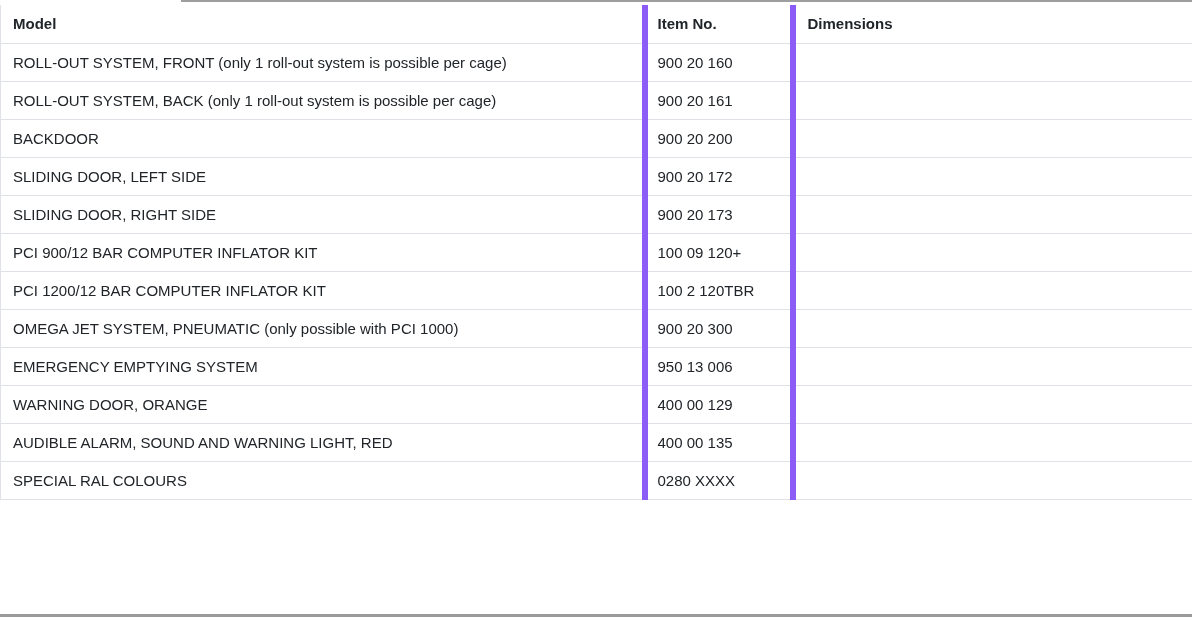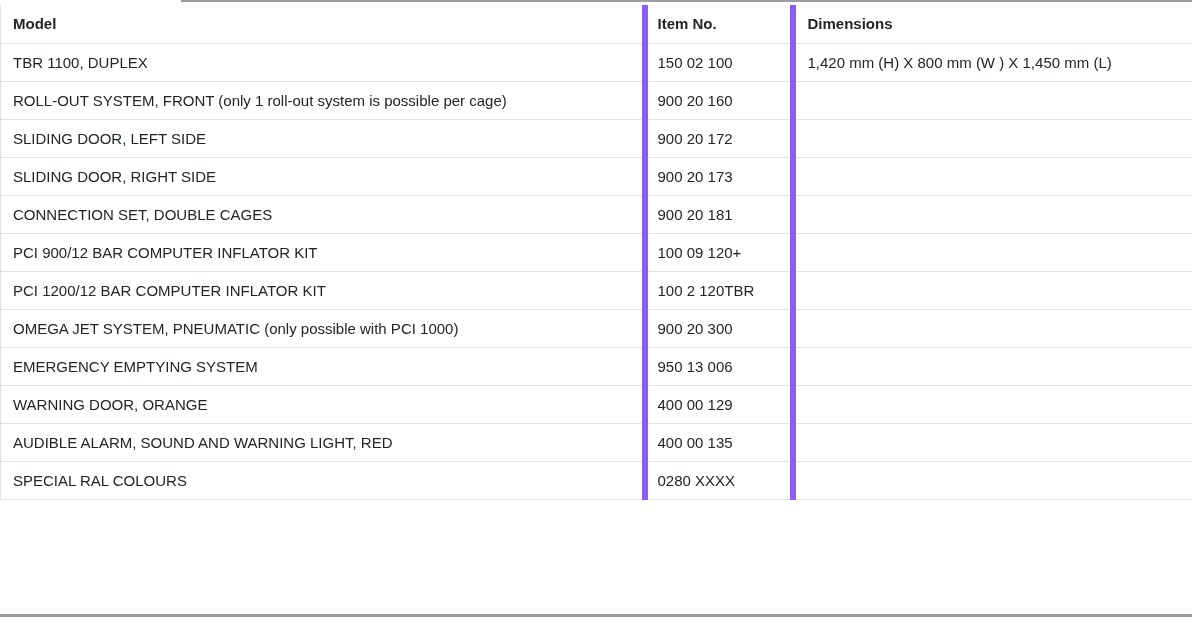--- a/index.html
+++ b/index.html
@@ -85,51 +85,51 @@
       <col class="col-dimensions">
     </colgroup>
     <thead>
       <tr>
         <th>Model</th>
         <th>Item No.</th>
         <th>Dimensions</th>
       </tr>
     </thead>
     <tbody>
-    <tr>
-      <td>TBR 1100, DUPLEX</td>
-      <td>150 02 100</td>
-      <td>1,420 mm (H) X 800 mm (W ) X 1,450 mm (L)</td>
-    </tr>
 
     <tr>
       <td>ROLL-OUT SYSTEM, FRONT (only 1 roll-out system is possible per cage)</td>
       <td>900 20 160</td>
       <td></td>
     </tr>
 
+    <tr>
+      <td>ROLL-OUT SYSTEM, BACK (only 1 roll-out system is possible per cage)</td>
+      <td>900 20 161</td>
+      <td></td>
+    </tr>
 
+    <tr>
+      <td>BACKDOOR</td>
+      <td>900 20 200</td>
+      <td></td>
+    </tr>
 
     <tr>
       <td>SLIDING DOOR, LEFT SIDE</td>
       <td>900 20 172</td>
       <td></td>
     </tr>
 
     <tr>
       <td>SLIDING DOOR, RIGHT SIDE</td>
       <td>900 20 173</td>
       <td></td>
     </tr>
 
-    <tr>
-      <td>CONNECTION SET, DOUBLE CAGES</td>
-      <td>900 20 181</td>
-      <td></td>
-    </tr>
 
 
     <tr>
       <td>PCI 900/12 BAR COMPUTER INFLATOR KIT</td>
       <td>100 09 120+</td>
       <td></td>
     </tr>
 
     <tr>
       <td>PCI 1200/12 BAR COMPUTER INFLATOR KIT</td>

